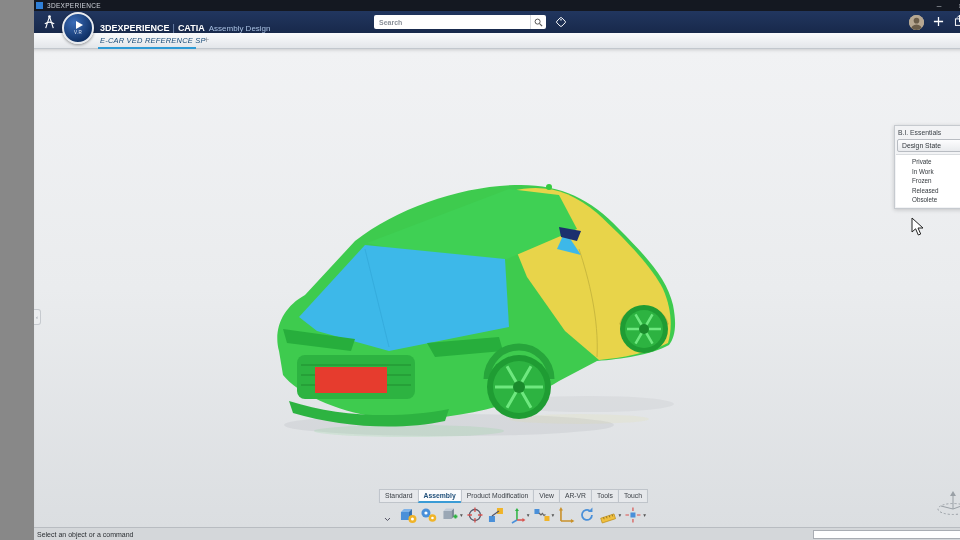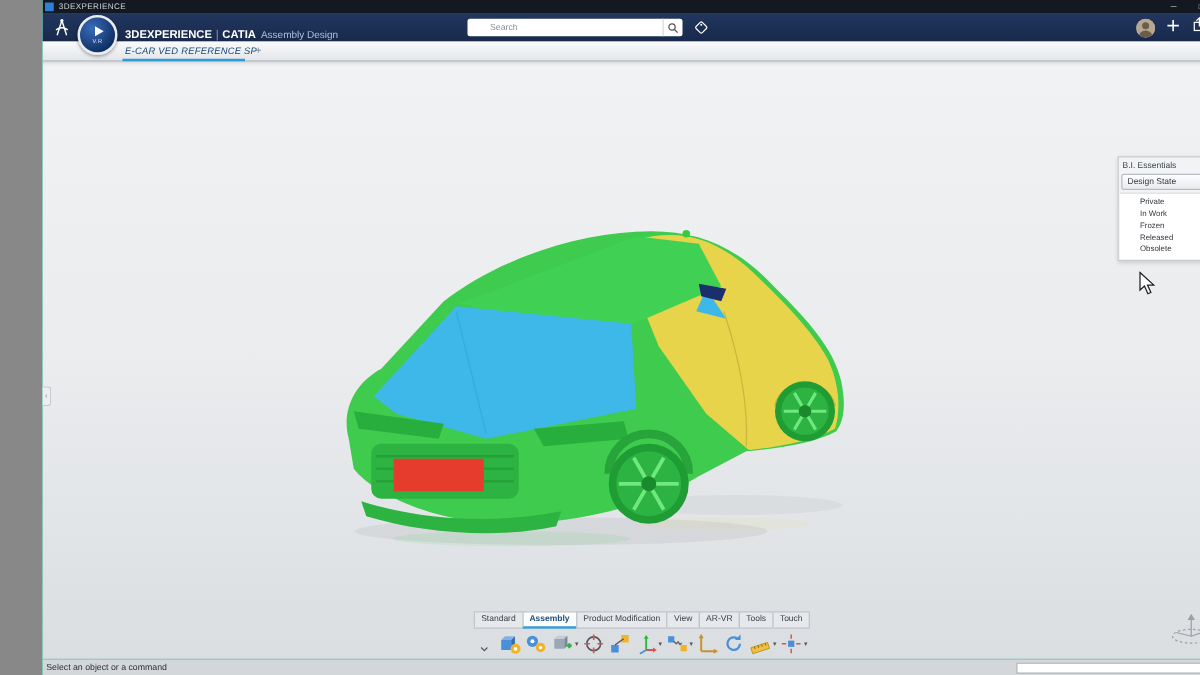--- a/index.html
+++ b/index.html
@@ -15,21 +15,21 @@
 
   
   .header{position:absolute;left:0;top:11px;width:960px;height:22px;background:linear-gradient(#21365f,#18294b);z-index:30;}
   .compass-icon{position:absolute;left:7px;top:3px;}
   .brand{position:absolute;left:66px;top:6px;white-space:nowrap;}
   .brand .b1{color:#fff;font-weight:bold;font-size:9px;}
   .brand .sep{color:#7f96bd;font-size:9px;margin:0 3px;}
   .brand .b2{color:#fff;font-weight:bold;font-size:9px;}
   .brand .b3{color:#a9c1e2;font-size:8px;margin-left:4px;}
   .searchwrap{position:absolute;left:340px;top:4px;width:172px;height:14px;background:#fff;border-radius:2px;display:flex;align-items:center;}
-  .searchwrap input{flex:1;border:0;outline:0;font-size:7px;padding:0 0 0 18px;height:12px;background:transparent;color:#333;}
+  .searchwrap input{flex:1;border:0;outline:0;font-size:7px;padding:0 0 0 5px;height:12px;background:transparent;color:#333;font-weight:bold;}
   .searchwrap input::placeholder{color:#8a9099;}
   .search-btn{width:16px;height:14px;display:flex;align-items:center;justify-content:center;border-left:1px solid #d8dbdf;}
   .tag-icon{position:absolute;left:520px;top:4px;width:14px;height:14px;}
   .hdr-right{position:absolute;right:6px;top:2px;display:flex;align-items:center;gap:9px;height:18px;}
   .avatar{width:15px;height:15px;border-radius:50%;background:#c3bba9;overflow:hidden;}
   .help-circle{width:13px;height:13px;border:1.2px solid #fff;border-radius:50%;color:#fff;font-size:8px;line-height:11px;text-align:center;}
 
   
   .tabrow{position:absolute;left:0;top:33px;width:960px;height:16px;background:linear-gradient(#fafbfc,#e3e6ea);border-bottom:1px solid #c2c7cd;z-index:20;}
   .compass-badge{position:absolute;left:28px;top:12px;width:32px;height:32px;border-radius:50%;background:radial-gradient(circle at 35% 30%,#3a6cb8,#0e2f63 75%);border:2px solid #e8ebef;box-shadow:0 1px 3px rgba(0,0,0,.4);z-index:35;display:flex;flex-direction:column;align-items:center;justify-content:center;}

